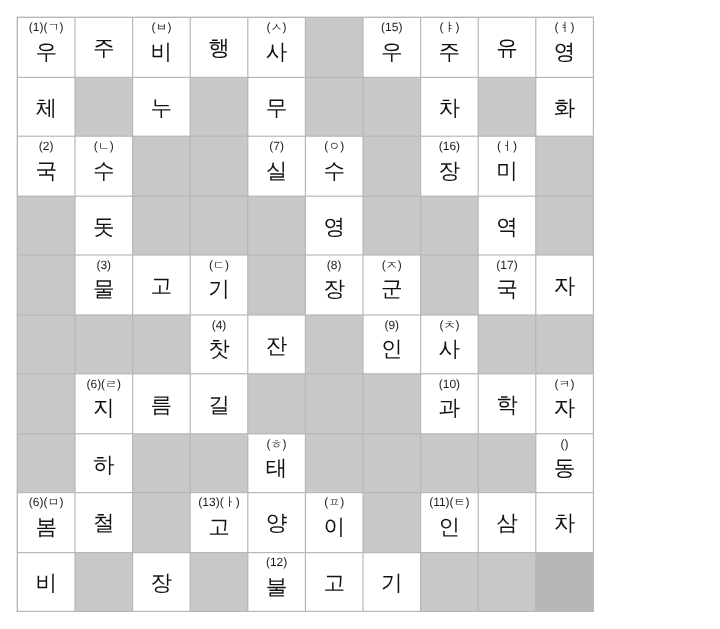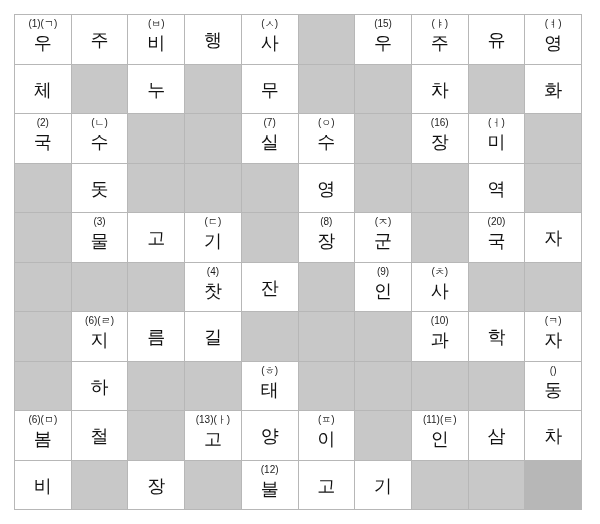--- a/index.html
+++ b/index.html
@@ -7,21 +7,21 @@
     padding: 0;
     background: #ffffff;
     width: 600px;
     height: 524px;
     font-family: "Liberation Sans", sans-serif;
   }
   .puzzle-wrap {
     position: absolute;
     left: 14px;
     top: 14px;
-    width: 568px;
+    width: 481px;
     height: 496px;
   }
   .grid {
     width: 100%;
     height: 100%;
     display: grid;
     grid-template-columns: repeat(10, 1fr);
     grid-template-rows: repeat(10, 1fr);
     background: #b7b7b7;      
     gap: 1px;
@@ -176,21 +176,21 @@
       <div class="cell open">
         <div class="label">(8)</div>
         <div class="char">장</div>
       </div>
       <div class="cell open">
         <div class="label">(ㅈ)</div>
         <div class="char">군</div>
       </div>
       <div class="cell block"></div>
       <div class="cell open">
-        <div class="label">(20)</div>
+        <div class="label">(17)</div>
         <div class="char">국</div>
       </div>
       <div class="cell open no-label">
         <div class="char">자</div>
       </div>
       <div class="cell block"></div>
       <div class="cell block"></div>
       <div class="cell block"></div>
       <div class="cell open">
         <div class="label">(4)</div>

